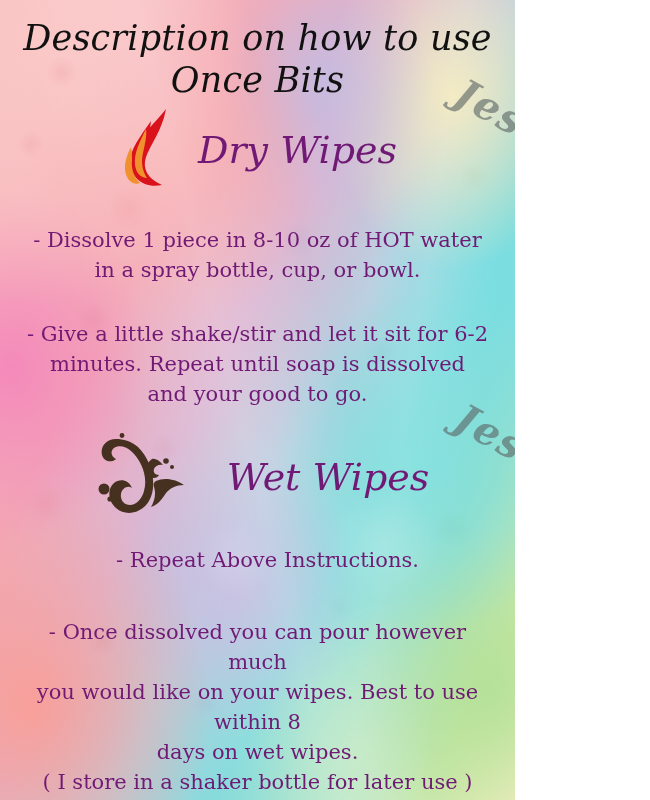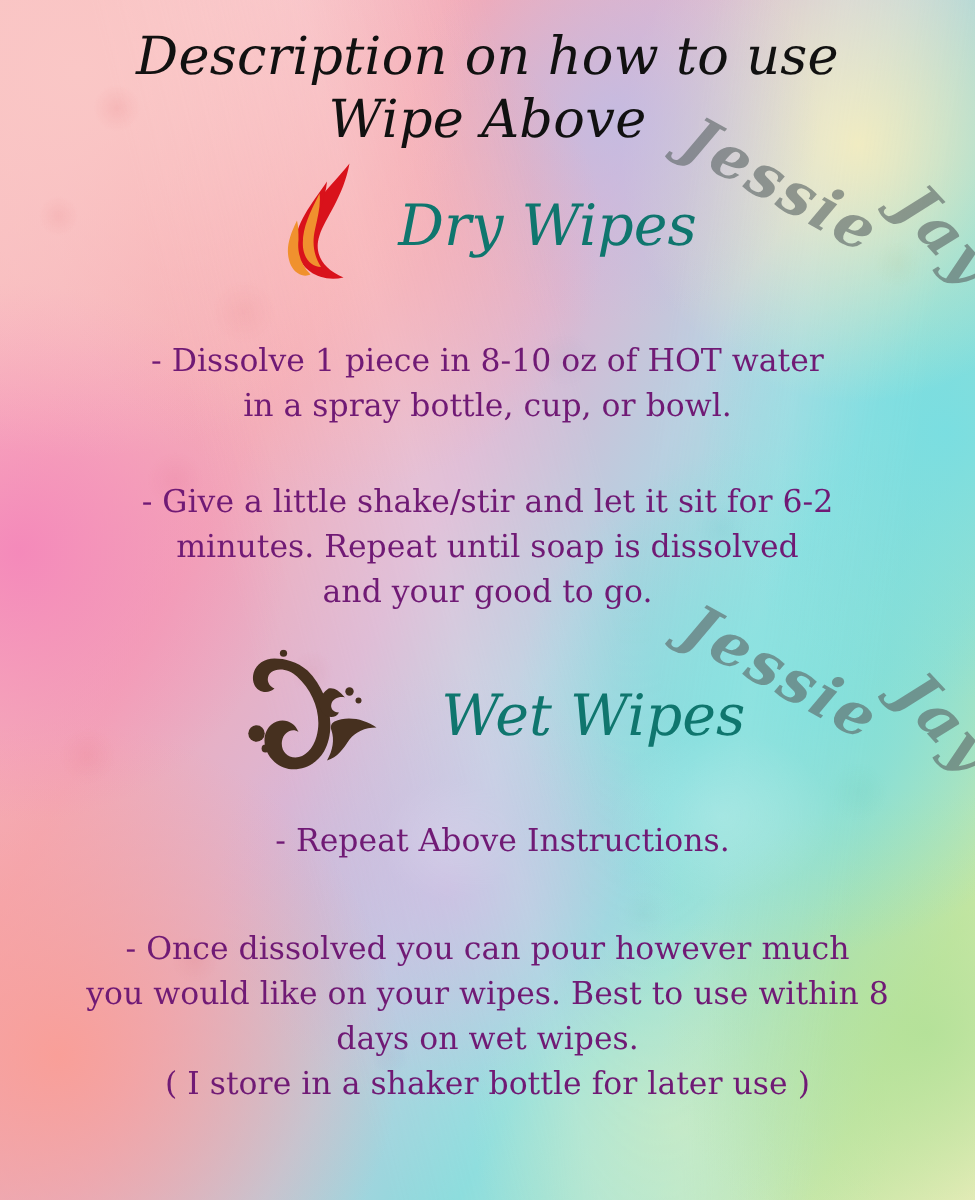--- a/index.html
+++ b/index.html
@@ -3,21 +3,21 @@
 <meta charset="utf-8">
 <style>
   html, body {
     margin: 0;
     padding: 0;
     background: #ffffff;
   }
 
   #poster {
     position: relative;
-    width: 650px;
+    width: 515px;
     height: 800px;
     overflow: hidden;
     font-family: "DejaVu Serif", serif;
     background-color: #f7c9c6;
   }
 
   
   .bg-layer {
     position: absolute;
     inset: 0;
@@ -107,21 +107,21 @@
     align-items: center;
     justify-content: center;
     gap: 8px;
     margin-top: 6px;
   }
   .section-head .head-text {
     font-family: "DejaVu Serif", serif;
     font-style: italic;
     font-size: 38px;
     line-height: 44px;
-    color: #0f766e;
+    color: #701a75;
     text-align: center;
   }
   .icon-slot {
     display: inline-flex;
     align-items: center;
     justify-content: center;
     flex: 0 0 auto;
   }
 
   .para {
@@ -159,21 +159,21 @@
 <div id="poster">
 
   <div class="bg-layer" id="bg-base"></div>
   <div class="bg-layer" id="bg-mottle"></div>
   <div class="bg-layer" id="bg-wash"></div>
 
   <div id="content">
 
     <div class="title-block">
       <div class="title-line">Description on how to use</div>
-      <div class="title-line">Wipe Above</div>
+      <div class="title-line">Once Bits</div>
     </div>
 
     <div class="section-head" style="margin-top:4px;">
       <span class="icon-slot">
         <svg width="72" height="90" viewBox="0 0 72 90" aria-hidden="true">
           <path d="M48 4 C32 24, 14 38, 13 58 C12 72, 26 84, 44 80 C30 74, 24 64, 28 52 C32 40, 44 26, 48 4 Z" fill="#D9121B"></path>
           <path d="M33 16 C22 32, 12 44, 12 58 C12 68, 20 76, 30 76 C22 68, 20 60, 23 50 C26 40, 32 28, 33 16 Z" fill="#D9121B"></path>
           <path d="M28 24 C21 38, 16 48, 17 60 C18 68, 23 73, 29 73 C24 65, 23 57, 25 48 C27 39, 29 31, 28 24 Z" fill="#F0912E"></path>
           <path d="M13 42 C7 54, 5 63, 9 72 C12 78, 18 80, 22 78 C16 72, 13 64, 14 55 C14 50, 14 46, 13 42 Z" fill="#F0912E"></path>
         </svg>

